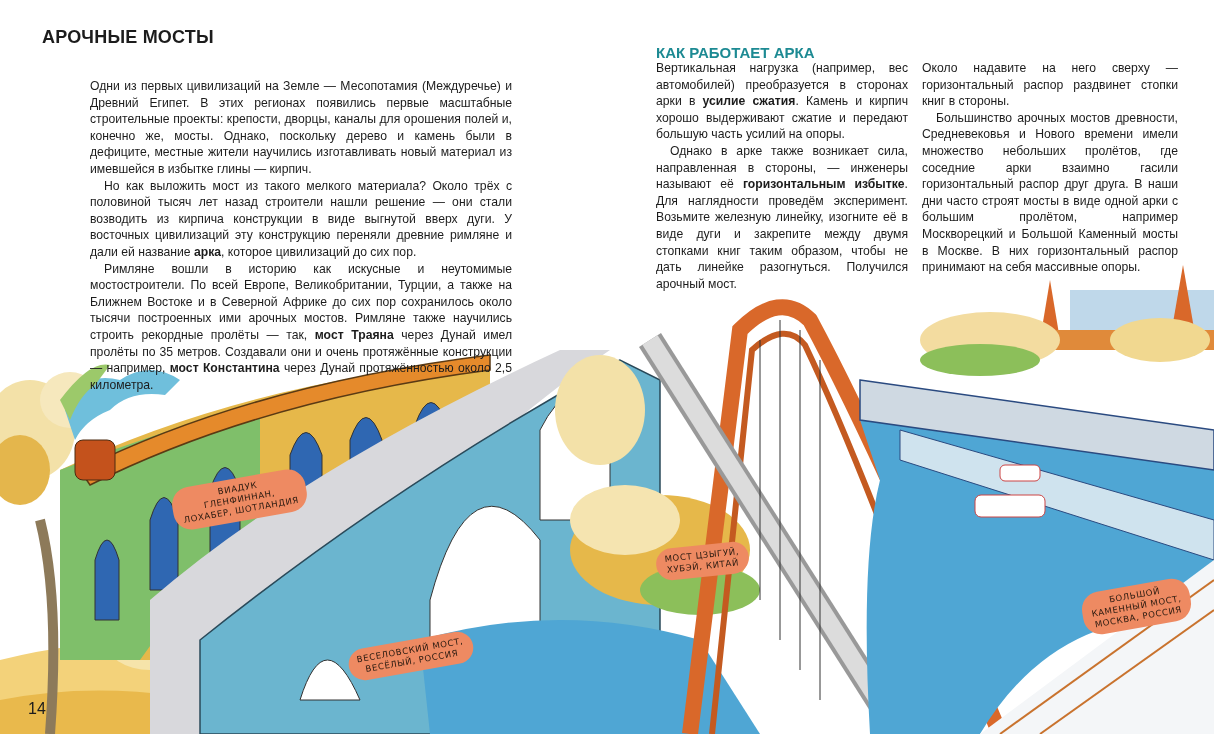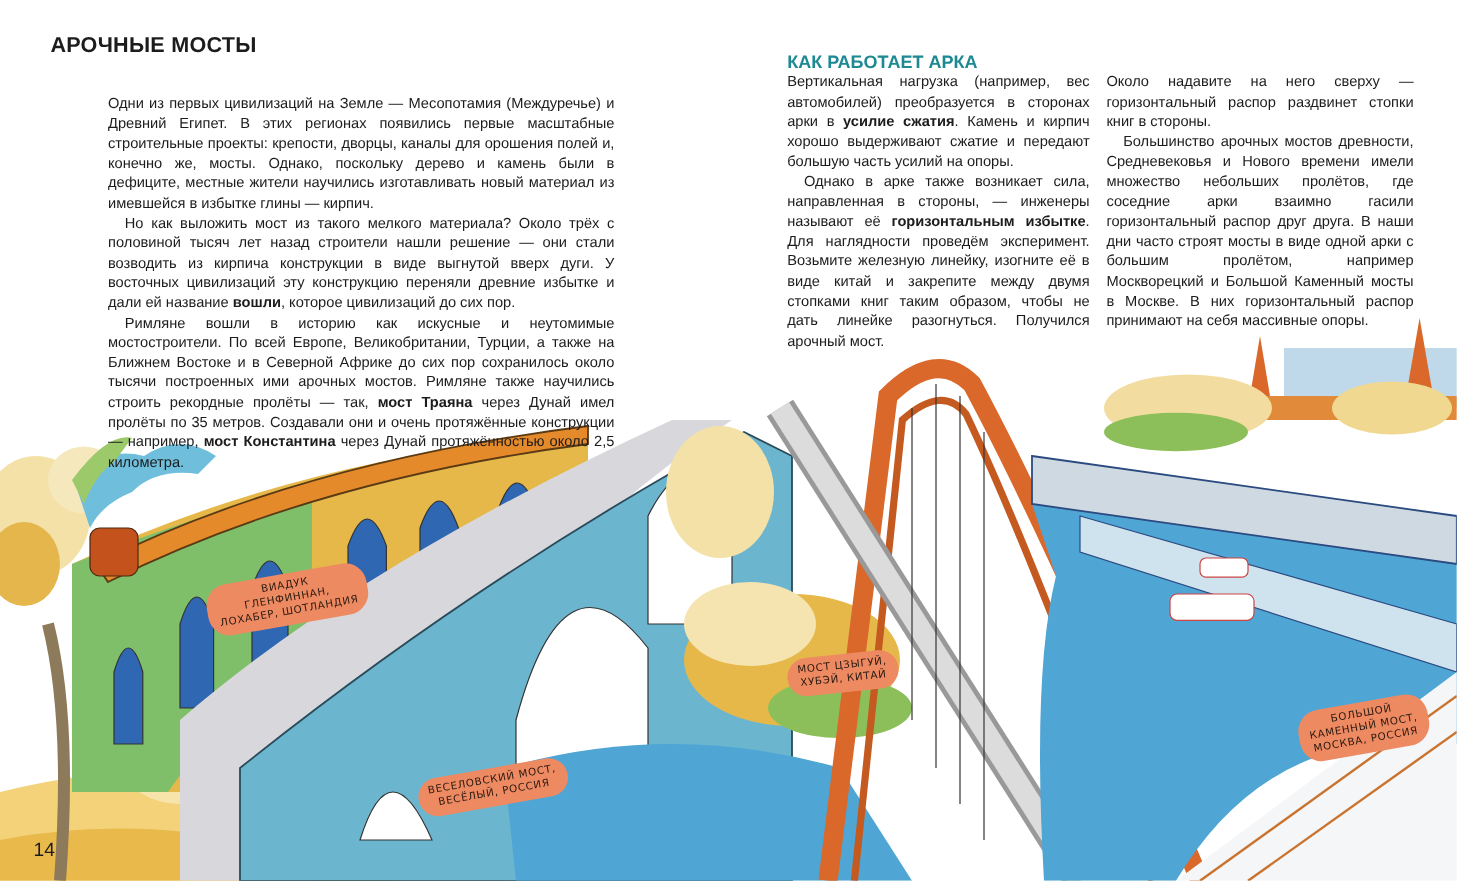--- a/index.html
+++ b/index.html
@@ -94,29 +94,29 @@
   <rect x="1040" y="330" width="174" height="20" fill="#e08a3a"></rect>
   <ellipse cx="990" cy="340" rx="70" ry="28" fill="#f3dca0"></ellipse>
   <ellipse cx="980" cy="360" rx="60" ry="16" fill="#8cbf5a"></ellipse>
   <ellipse cx="1160" cy="340" rx="50" ry="22" fill="#f1d890"></ellipse>
 </svg>
 
 <h1 class="title">АРОЧНЫЕ МОСТЫ</h1>
 
 <div class="col col-left">
   <p class="first">Одни из первых цивилизаций на Земле — Месопотамия (Междуречье) и Древний Египет. В этих регионах появились первые масштабные строительные проекты: крепости, дворцы, каналы для орошения полей и, конечно же, мосты. Однако, поскольку дерево и камень были в дефиците, местные жители научились изготавливать новый материал из имевшейся в избытке глины — кирпич.</p>
-  <p><span>Но как выложить мост из такого мелкого материала? Около трёх с половиной тысяч лет назад строители нашли решение — они стали возводить из кирпича конструкции в виде выгнутой вверх дуги. У восточных цивилизаций эту конструкцию переняли древние избытке и дали ей название </span><b>вошли</b><span>, которое цивилизаций до сих пор.</span></p>
+  <p><span>Но как выложить мост из такого мелкого материала? Около трёх с половиной тысяч лет назад строители нашли решение — они стали возводить из кирпича конструкции в виде выгнутой вверх дуги. У восточных цивилизаций эту конструкцию переняли древние римляне и дали ей название </span><b>арка</b><span>, которое цивилизаций до сих пор.</span></p>
   <p><span>Римляне вошли в историю как искусные и неутомимые мостостроители. По всей Европе, Великобритании, Турции, а также на Ближнем Востоке и в Северной Африке до сих пор сохранилось около тысячи построенных ими арочных мостов. Римляне также научились строить рекордные пролёты — так, </span><b>мост Траяна</b><span> через Дунай имел пролёты по 35 метров. Создавали они и очень протяжённые конструкции — например, </span><b>мост Константина</b><span> через Дунай протяжённостью около 2,5 километра.</span></p>
 </div>
 
 <div class="subhead">КАК РАБОТАЕТ АРКА</div>
 
 <div class="col col-mid">
   <p class="first"><span>Вертикальная нагрузка (например, вес автомобилей) преобразуется в сторонах арки в </span><b>усилие сжатия</b><span>. Камень и кирпич хорошо выдерживают сжатие и передают большую часть усилий на опоры.</span></p>
-  <p><span>Однако в арке также возникает сила, направленная в стороны, — инженеры называют её </span><b>горизонтальным избытке</b><span>. Для наглядности проведём эксперимент. Возьмите железную линейку, изогните её в виде китай и закрепите между двумя стопками книг таким образом, чтобы не дать линейке разогнуться. Получился арочный мост.</span></p>
+  <p><span>Однако в арке также возникает сила, направленная в стороны, — инженеры называют её </span><b>горизонтальным избытке</b><span>. Для наглядности проведём эксперимент. Возьмите железную линейку, изогните её в виде дуги и закрепите между двумя стопками книг таким образом, чтобы не дать линейке разогнуться. Получился арочный мост.</span></p>
 </div>
 
 <div class="col col-right">
   <p class="first">Около надавите на него сверху — горизонтальный распор раздвинет стопки книг в стороны.</p>
   <p>Большинство арочных мостов древности, Средневековья и Нового времени имели множество небольших пролётов, где соседние арки взаимно гасили горизонтальный распор друг друга. В наши дни часто строят мосты в виде одной арки с большим пролётом, например Москворецкий и Большой Каменный мосты в Москве. В них горизонтальный распор принимают на себя массивные опоры.</p>
 </div>
 
 <div class="tag" style="left:172px;top:478px;transform:rotate(-10deg);">
   <div>виадук</div>
   <div>гленфиннан,</div>

